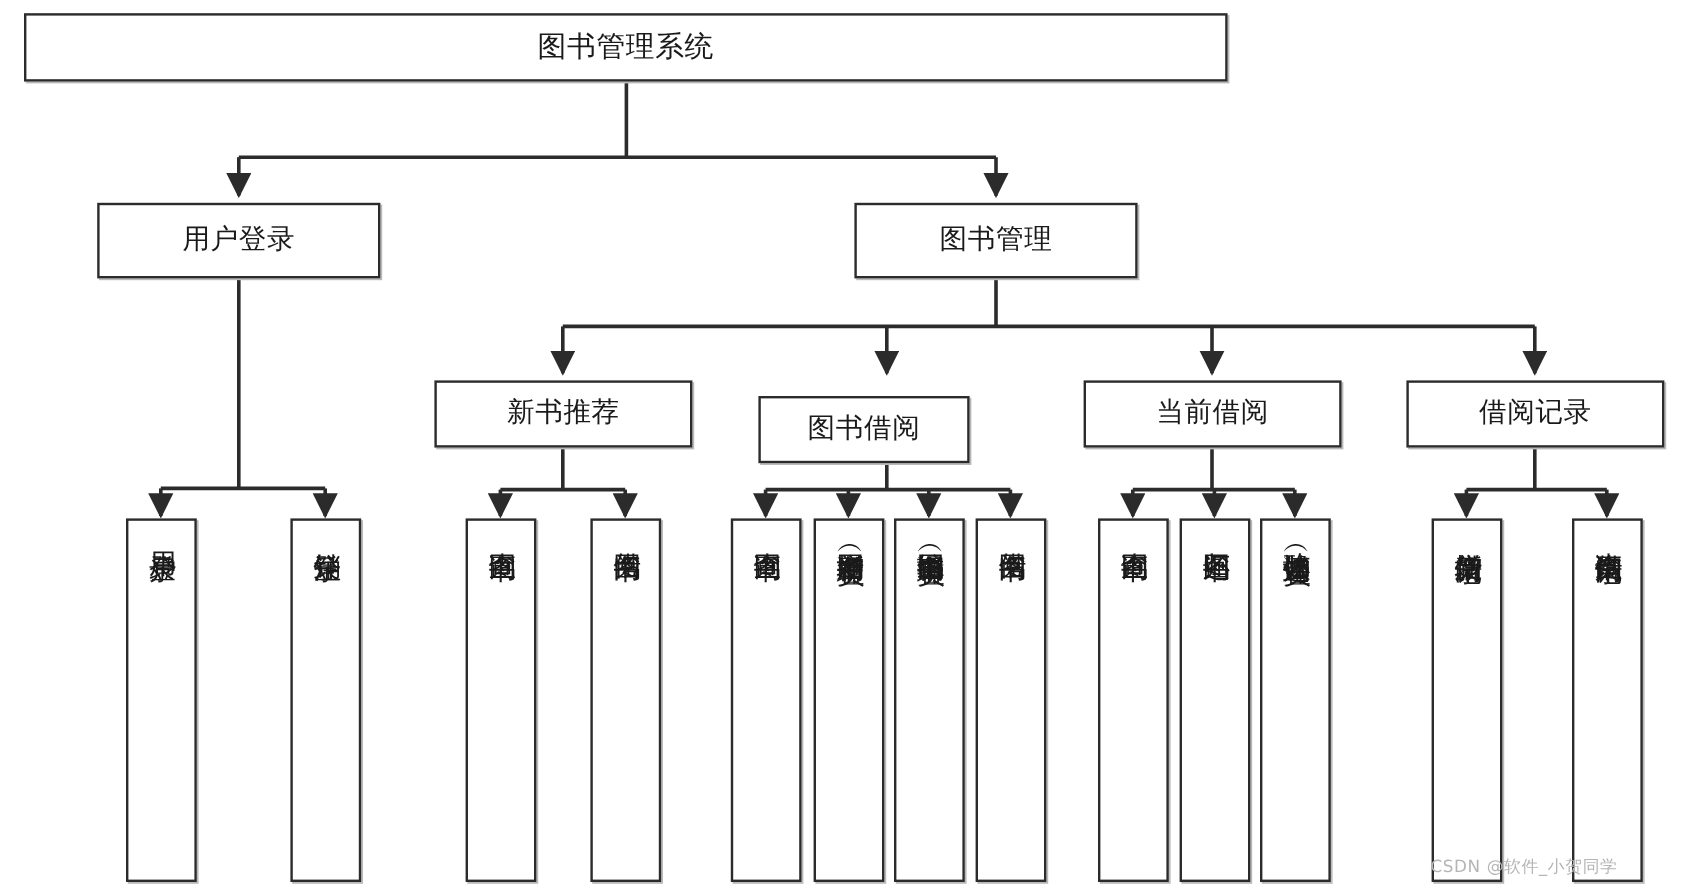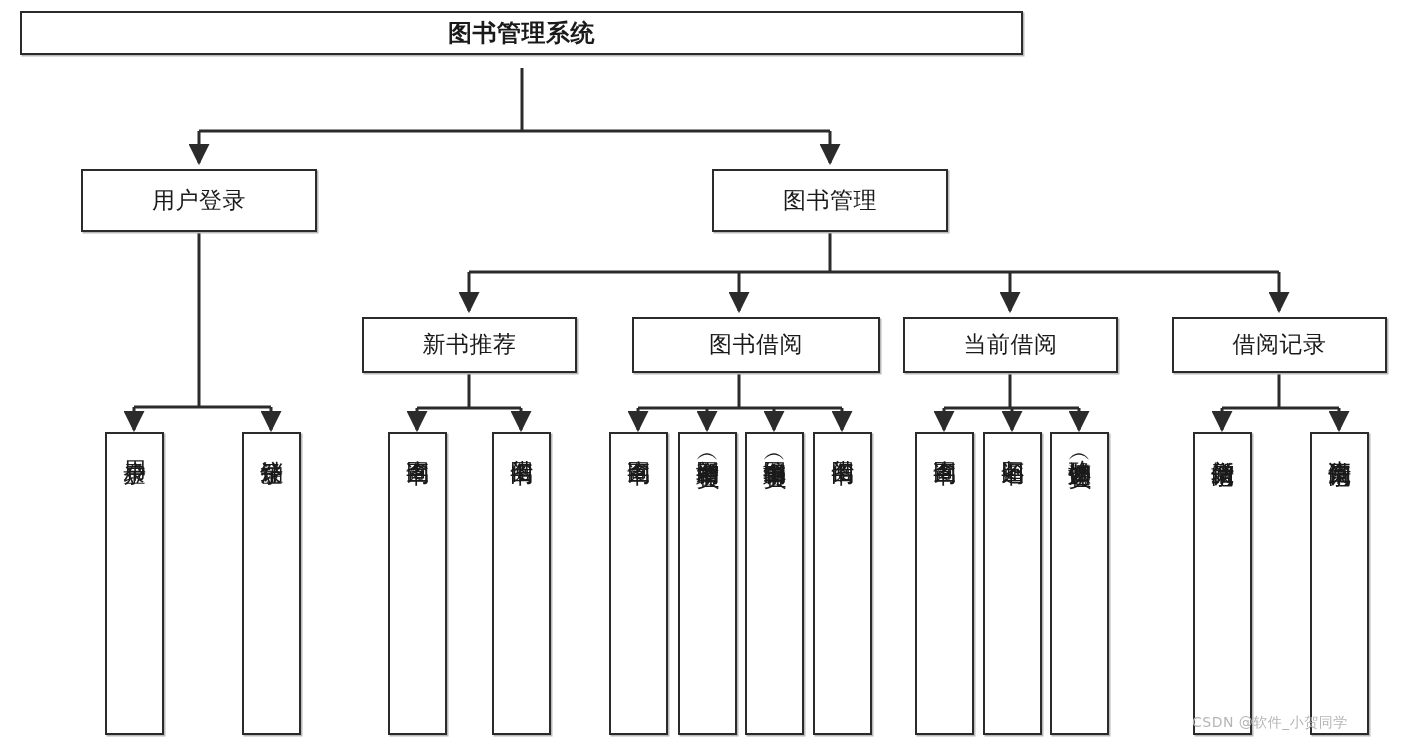--- a/index.html
+++ b/index.html
@@ -116,35 +116,35 @@
       <path d="M 1012 408 L 1012 430" marker-end="url(#arrow)"></path>
       <path d="M 1079 408 L 1079 430" marker-end="url(#arrow)"></path>
 
       <path d="M 1279 373 L 1279 408"></path>
       <path d="M 1222 408 L 1339 408"></path>
       <path d="M 1222 408 L 1222 430" marker-end="url(#arrow)"></path>
       <path d="M 1339 408 L 1339 430" marker-end="url(#arrow)"></path>
     </g>
   </svg>
 
-  <div class="node h root" style="left:20px; top:11px; width:1003px; height:44px;font-weight:bold;">
+  <div class="node h root" style="left:20px; top:11px; width:1003px; height:57px;">
     <span class="label">图书管理系统</span>
   </div>
 
   <div class="node h" style="left:81px; top:169px; width:236px; height:63px;">
     <span class="label">用户登录</span>
   </div>
   <div class="node h" style="left:362px; top:317px; width:215px; height:56px;">
     <span class="label">新书推荐</span>
   </div>
 
   <div class="node h" style="left:712px; top:169px; width:236px; height:63px;">
     <span class="label">图书管理</span>
   </div>
-  <div class="node h" style="left:632px; top:317px; width:248px; height:56px;">
+  <div class="node h" style="left:632px; top:330px; width:176px; height:56px;">
     <span class="label">图书借阅</span>
   </div>
   <div class="node h" style="left:1172px; top:317px; width:215px; height:56px;">
     <span class="label">借阅记录</span>
   </div>
   <div class="node h" style="left:903px; top:317px; width:215px; height:56px;">
     <span class="label">当前借阅</span>
   </div>
 
   <div class="node v" style="left:105px; top:432px; width:59px; height:303px;">

